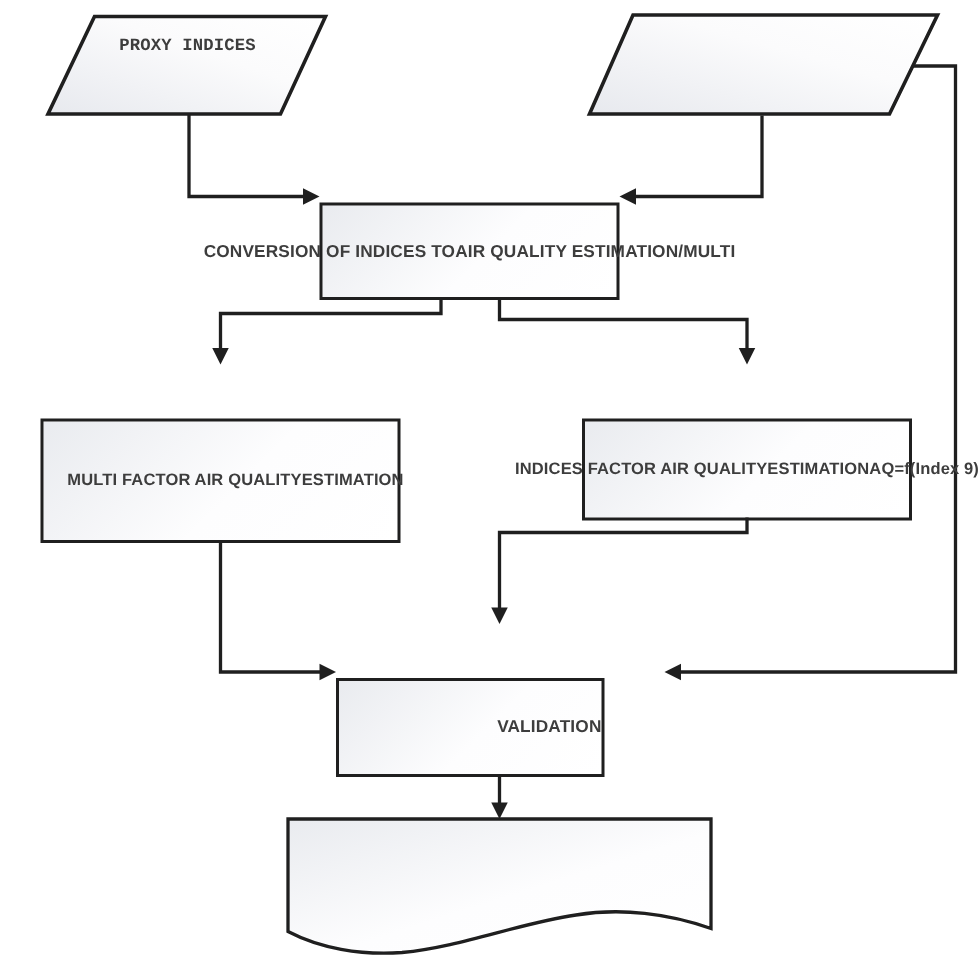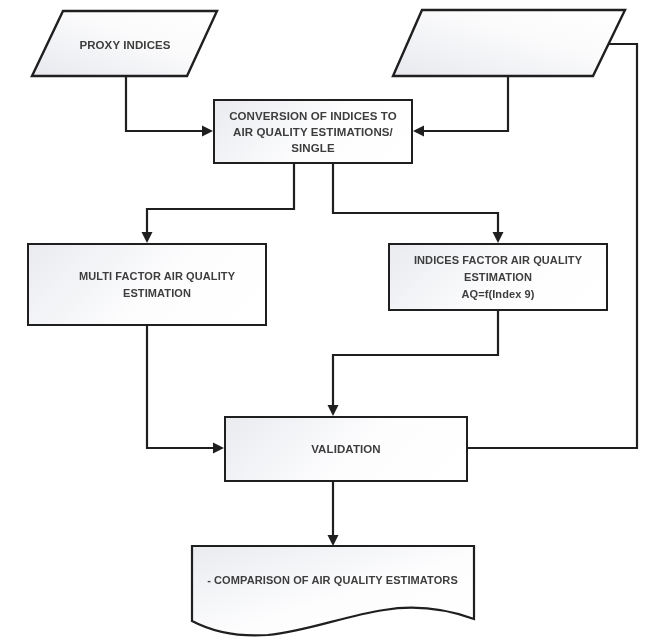--- a/index.html
+++ b/index.html
@@ -19,23 +19,24 @@
     position: absolute;
     left: 0;
     top: 0;
   }
   .node-box {
     position: absolute;
     box-sizing: border-box;
     border: 2px solid var(--stroke, #1f1f1f);
     background: linear-gradient(135deg, var(--fill-light, #e9ebef) 0%, #fdfdfe 55%, var(--fill-white, #ffffff) 100%);
     display: flex;
-    flex-direction: column;
+    flex-direction: row;
     justify-content: center;
     align-items: center;
+    margin-top: 36px;
   }
   .node-label {
     position: absolute;
     display: flex;
     flex-direction: column;
     justify-content: center;
     align-items: center;
   }
   .tline {
     white-space: nowrap;
@@ -97,41 +98,40 @@
     </g>
 
     <polygon points="63,11 217,11 187,76 32,76" fill="url(#shapeGradPar)" stroke="#1f1f1f" stroke-width="2.4"></polygon>
     <polygon points="422,10 625,10 593,76 393,76" fill="url(#shapeGradPar)" stroke="#1f1f1f" stroke-width="2.4"></polygon>
 
     <path d="M192,546 L474,546 L474,619 C446,609 414,605 384,610 C344,616 308,631 268,635 C240,637 213,632 192,621 Z" fill="url(#shapeGrad)" stroke="#1f1f1f" stroke-width="2.2"></path>
   </svg>
 
   <div class="node-box" style="left:213px; top:99px; width:200px; height:65px;">
     <div class="tline">CONVERSION OF INDICES TO</div>
-    <div class="tline">AIR QUALITY ESTIMATIONS/</div>
-    <div class="tline">SINGLE</div>
+    <div class="tline">AIR QUALITY ESTIMATION/</div>
+    <div class="tline">MULTI</div>
   </div>
 
   <div class="node-box" style="left:27px; top:243px; width:240px; height:83px;padding-left:20px;">
     <div class="tline small">MULTI FACTOR AIR QUALITY</div>
     <div class="tline small">ESTIMATION</div>
   </div>
 
   <div class="node-box" style="left:388px; top:243px; width:220px; height:68px;">
     <div class="tline small">INDICES FACTOR AIR QUALITY</div>
     <div class="tline small">ESTIMATION</div>
     <div class="tline small">AQ=f(Index 9)</div>
   </div>
 
-  <div class="node-box" style="left:224px; top:416px; width:244px; height:66px;">
+  <div class="node-box" style="left:224px; top:416px; width:179px; height:66px;justify-content:flex-end;">
     <div class="tline">VALIDATION</div>
   </div>
 
-  <div class="node-label" style="left:45px; top:30px; width:160px; height:30px;">
+  <div class="node-label" style="left:45px; top:16px; width:160px; height:30px;font-family:Liberation Mono, monospace;">
     <div class="tline">PROXY INDICES</div>
   </div>
 
 
   <div class="node-label doc-lines" style="left:191px; top:552px; width:283px; height:56px;">
-    <div class="tline">- COMPARISON OF AIR QUALITY ESTIMATORS</div>
   </div>
 
 </div>
 
 </body></html>

